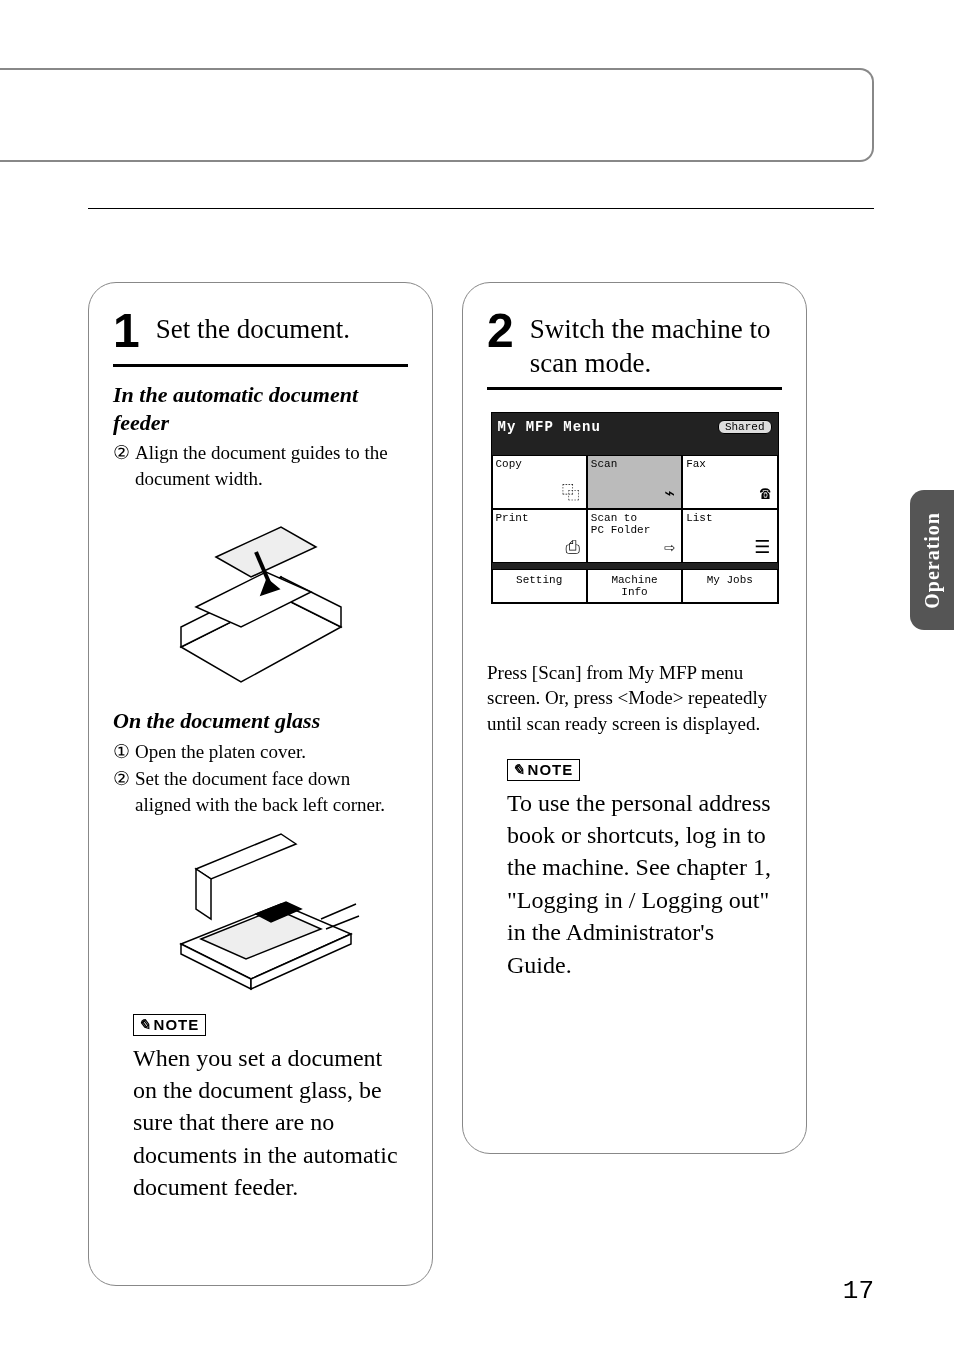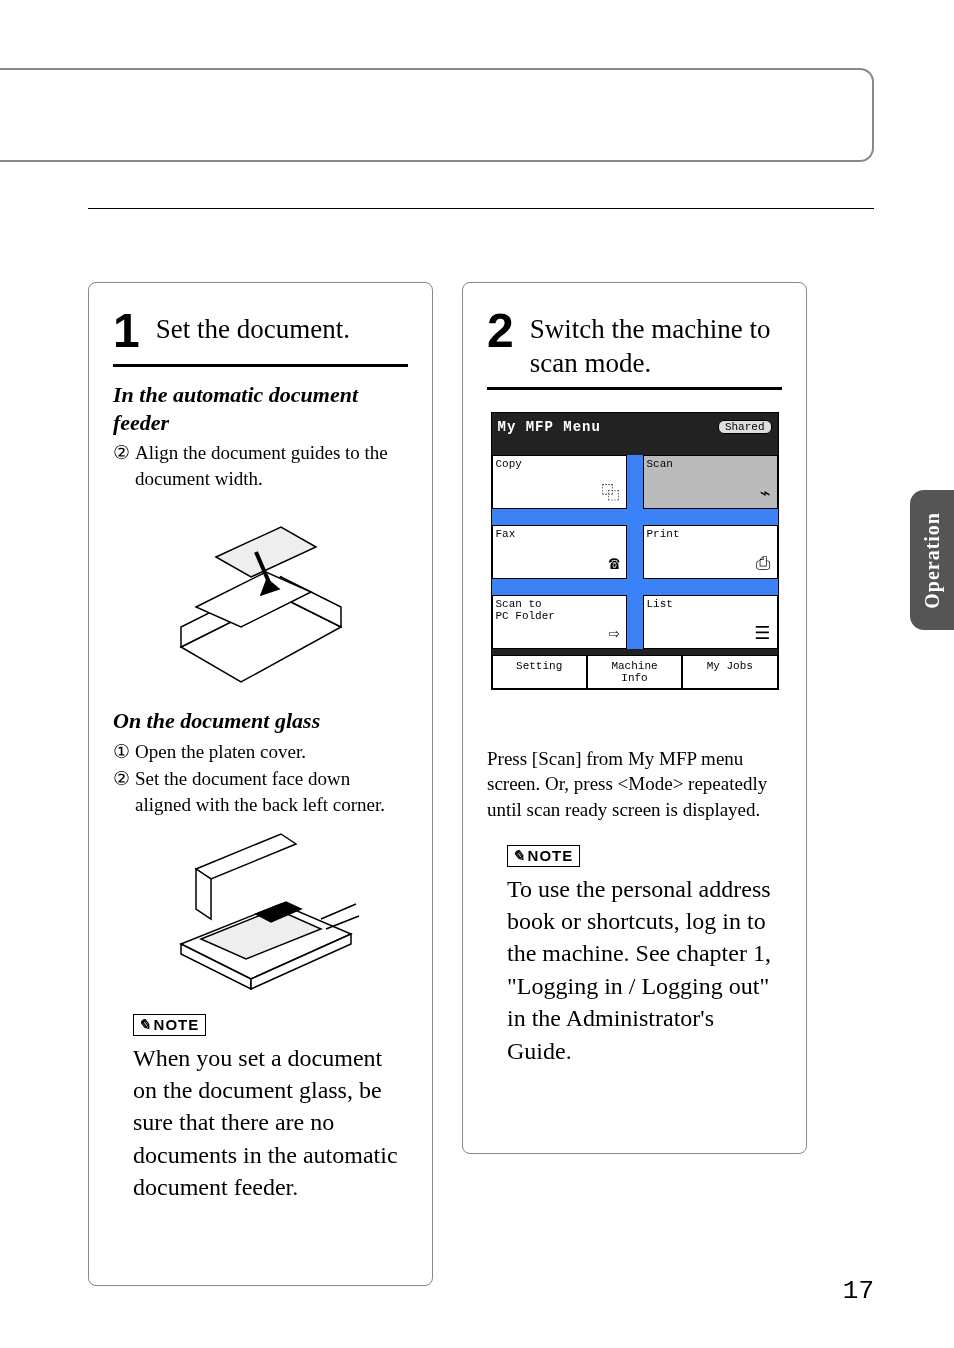--- a/index.html
+++ b/index.html
@@ -56,21 +56,21 @@
   .page-num {
     position: absolute;
     right: 80px;
     bottom: 42px;
     font-size: 26px;
     font-family: Liberation Mono, monospace;
   }
   .card {
     position: absolute;
     border: 1px solid #888;
-    border-radius: 8px;
+    border-radius: 28px;
     padding: 20px 24px 22px 24px;
     box-sizing: border-box;
   }
   .card-left {
     left: 88px;
     top: 282px;
     width: 345px;
     height: 1004px;
   }
   .card-right {
@@ -158,21 +158,21 @@
   }
 
   
   .mfp-wrap { margin-top: 22px; }
   .mfp-screen {
     margin: 0 auto;
     width: 286px;
     border: 1px solid #000;
     font-family: "Courier New", monospace;
     font-size: 13px;
-    background: #3b82f6;
+    background: #1d4ed8;
   }
   .mfp-top {
     background: #222;
     color: #fff;
     display: flex;
     justify-content: space-between;
     align-items: center;
     padding: 3px 6px;
     height: 22px;
   }
@@ -181,22 +181,22 @@
     background: #ddd;
     color: #000;
     border: 1px solid #000;
     border-radius: 6px;
     padding: 0px 6px;
     font-size: 11px;
   }
   .mfp-darkband { background:#222; height:14px; }
   .mfp-grid {
     display: grid;
-    grid-template-columns: 1fr 1fr;
-    gap: 16px;
+    grid-template-columns: 1fr 1fr 1fr;
+    gap: 0;
   }
   .mfp-cell {
     border: 1px solid #000;
     height: 48px;
     padding: 2px 3px;
     position: relative;
     font-size: 11px;
     line-height: 1.1;
     background:#fff;
   }

